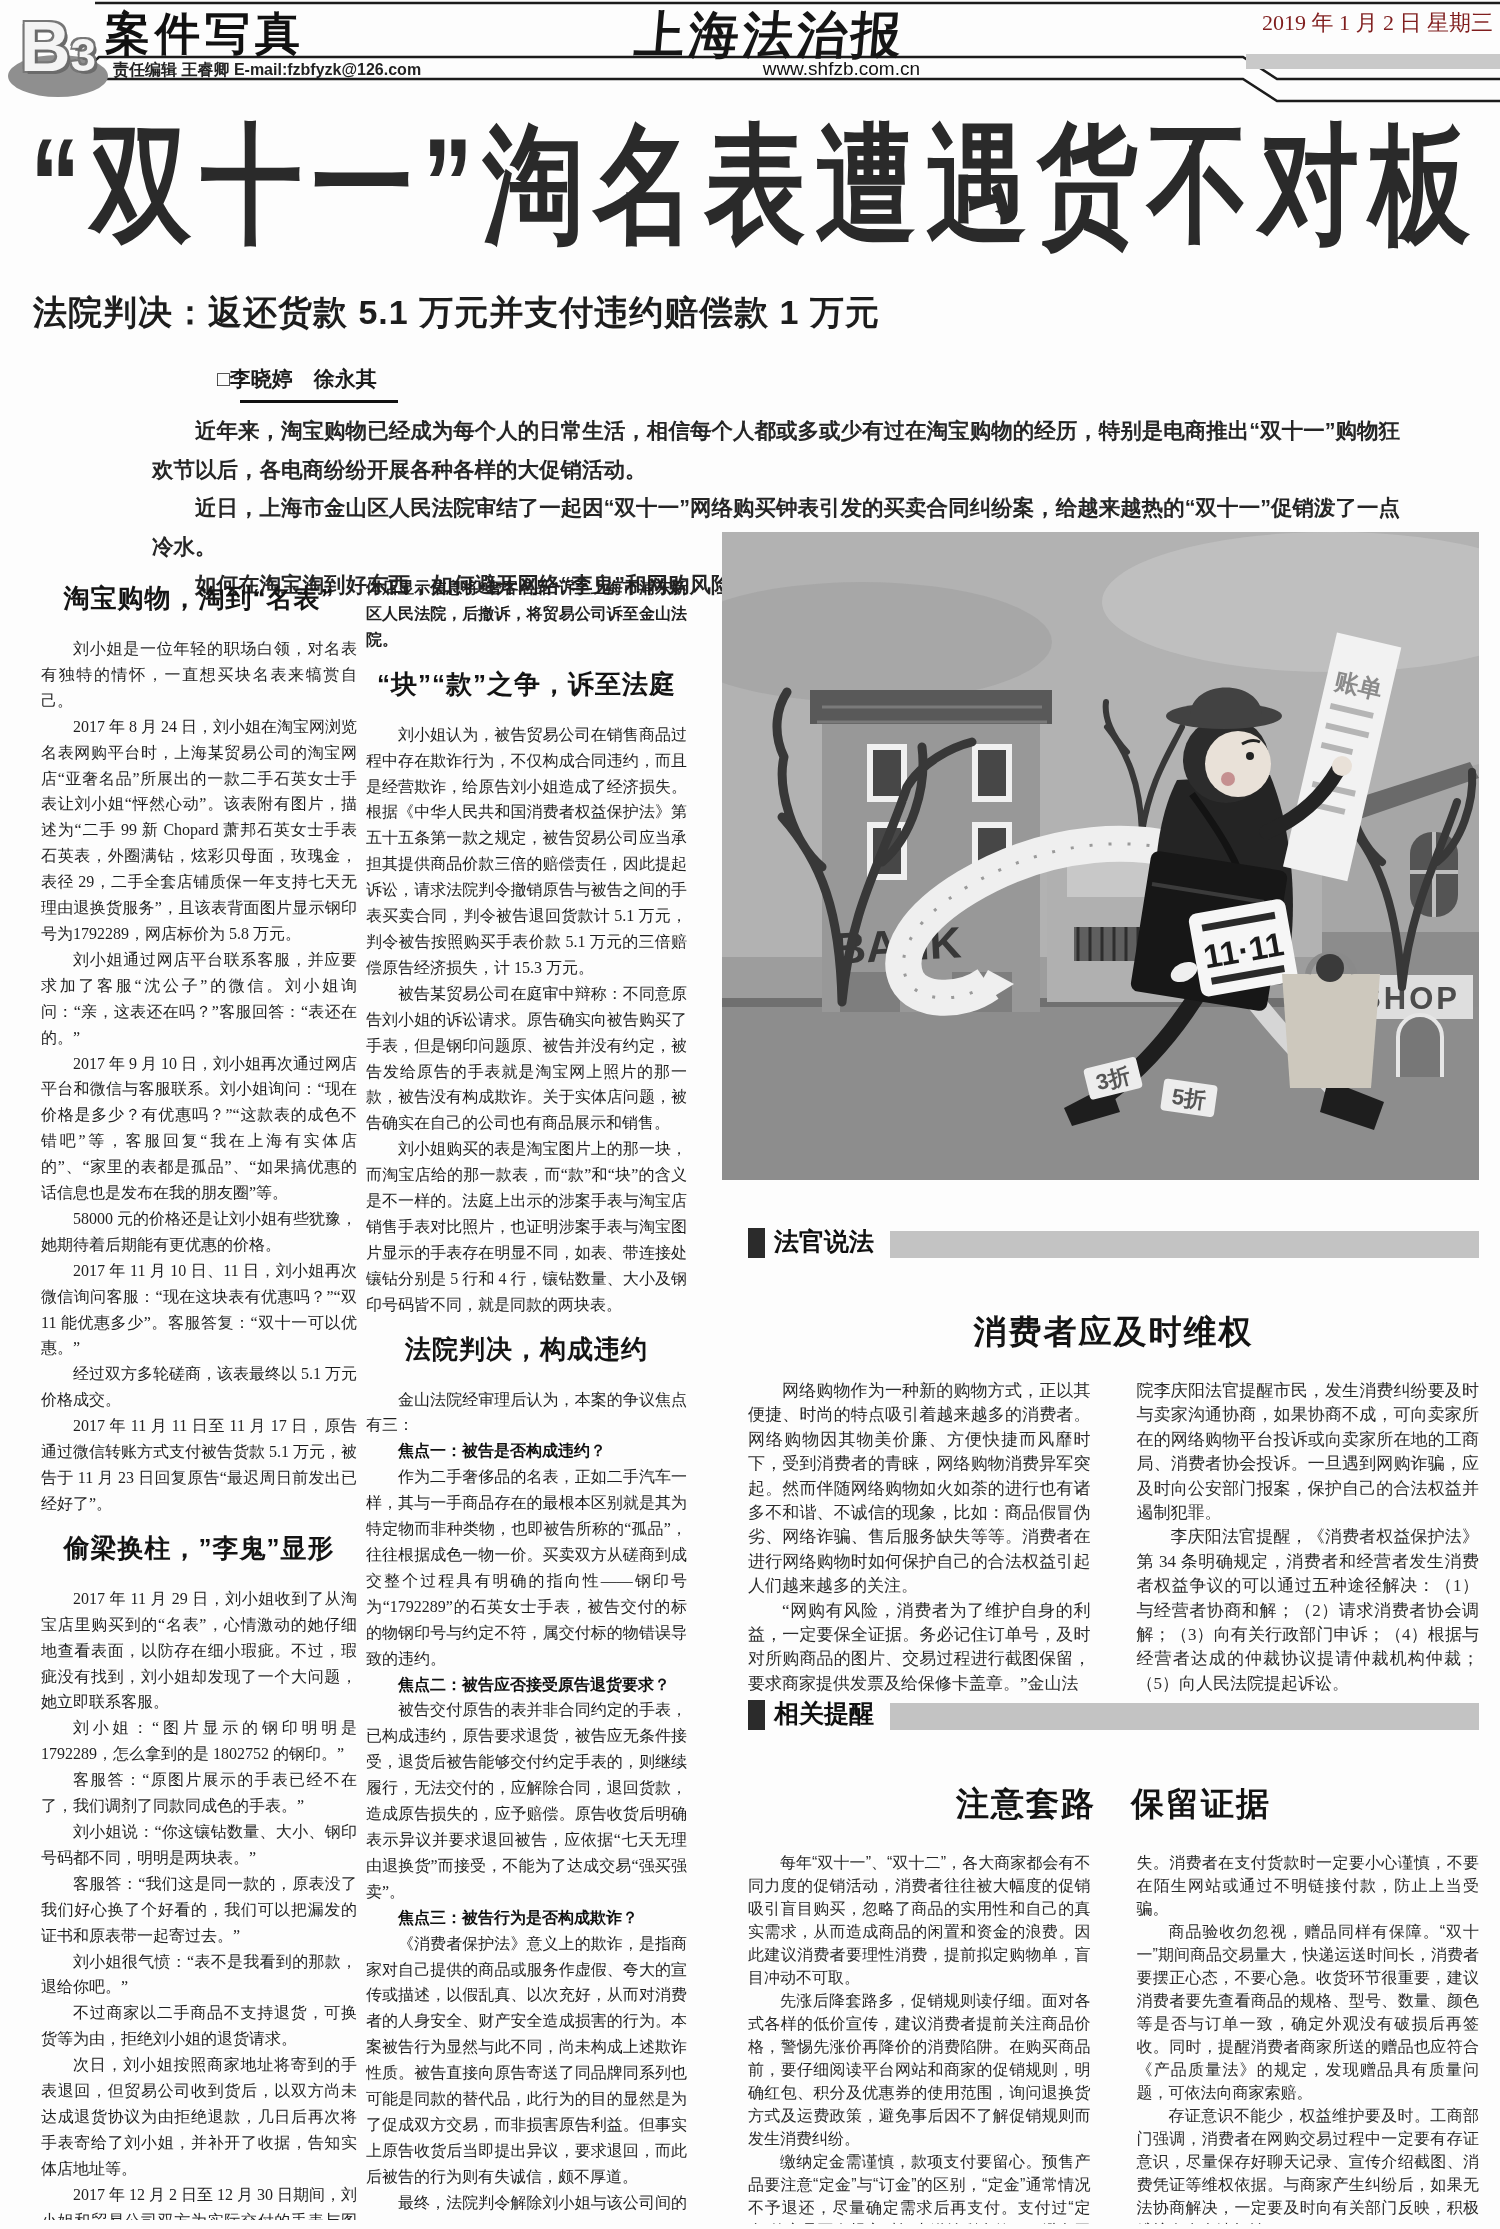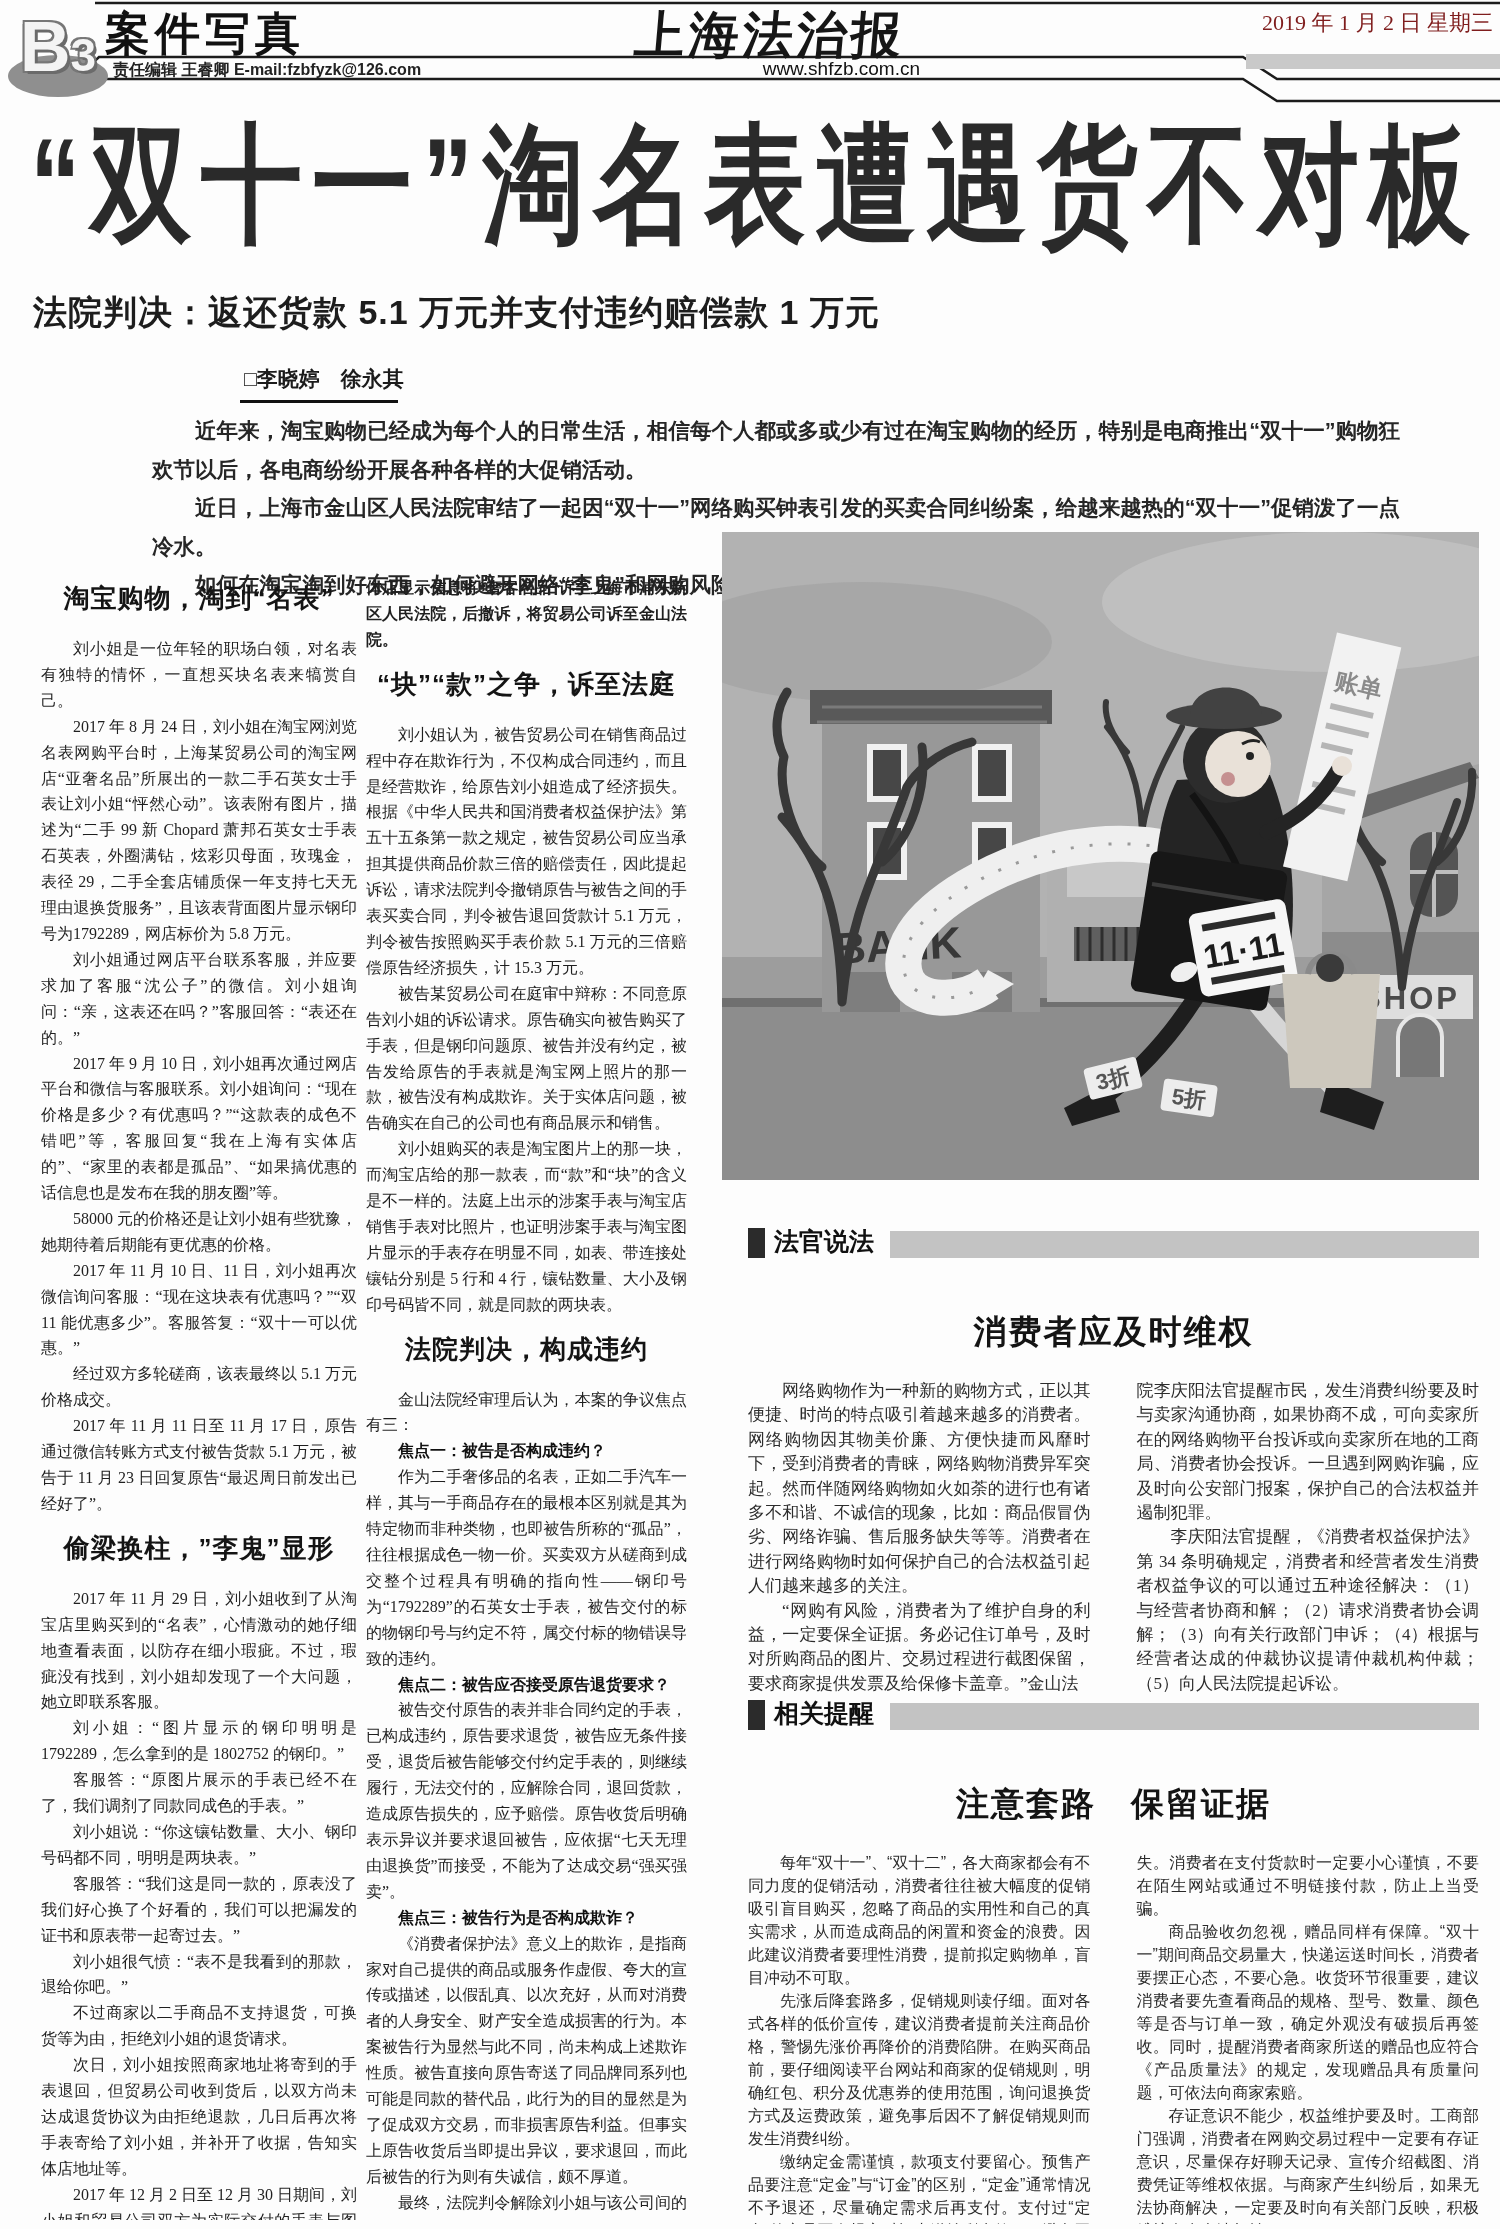--- a/index.html
+++ b/index.html
@@ -26,21 +26,21 @@
       font-family:"Liberation Sans",sans-serif;font-weight:normal;font-size:19px;color:#111;}
   .date-line{position:absolute;left:1262px;top:8px;font-size:22px;color:#7f1d1d;white-space:nowrap;}
   .grey-bar{position:absolute;left:1246px;top:54px;width:254px;height:15px;background:#c9c9c9;}
 
   
   #headline{left:30px;top:116px;width:1440px;font-family:"Liberation Sans",sans-serif;
       font-weight:bold;font-size:101px;line-height:1.05;color:#2a2a2a;
       text-align:justify;text-align-last:justify;transform:scaleY(1.28);transform-origin:top;}
   #subhead{left:33px;top:290px;font-family:"Liberation Sans",sans-serif;font-weight:bold;
       font-size:34px;color:#1d1d1d;letter-spacing:1px;}
-  #byline{left:244px;top:365px;font-family:"Liberation Sans",sans-serif;font-weight:bold;font-size:21px;}
+  #byline{left:217px;top:365px;font-family:"Liberation Sans",sans-serif;font-weight:bold;font-size:21px;}
   #byline-rule{left:240px;top:400px;width:158px;height:3px;background:#111;}
 
   
   #intro{left:152px;top:412px;width:1248px;}
   #intro p{margin:0;text-indent:2em;font-family:"Liberation Sans",sans-serif;font-weight:bold;
       font-size:21.5px;line-height:38.5px;color:#262626;text-align:justify;}
 
   
   .news-col{top:575px;height:1645px;overflow:hidden;}
   #col1{left:41px;width:316px;}

